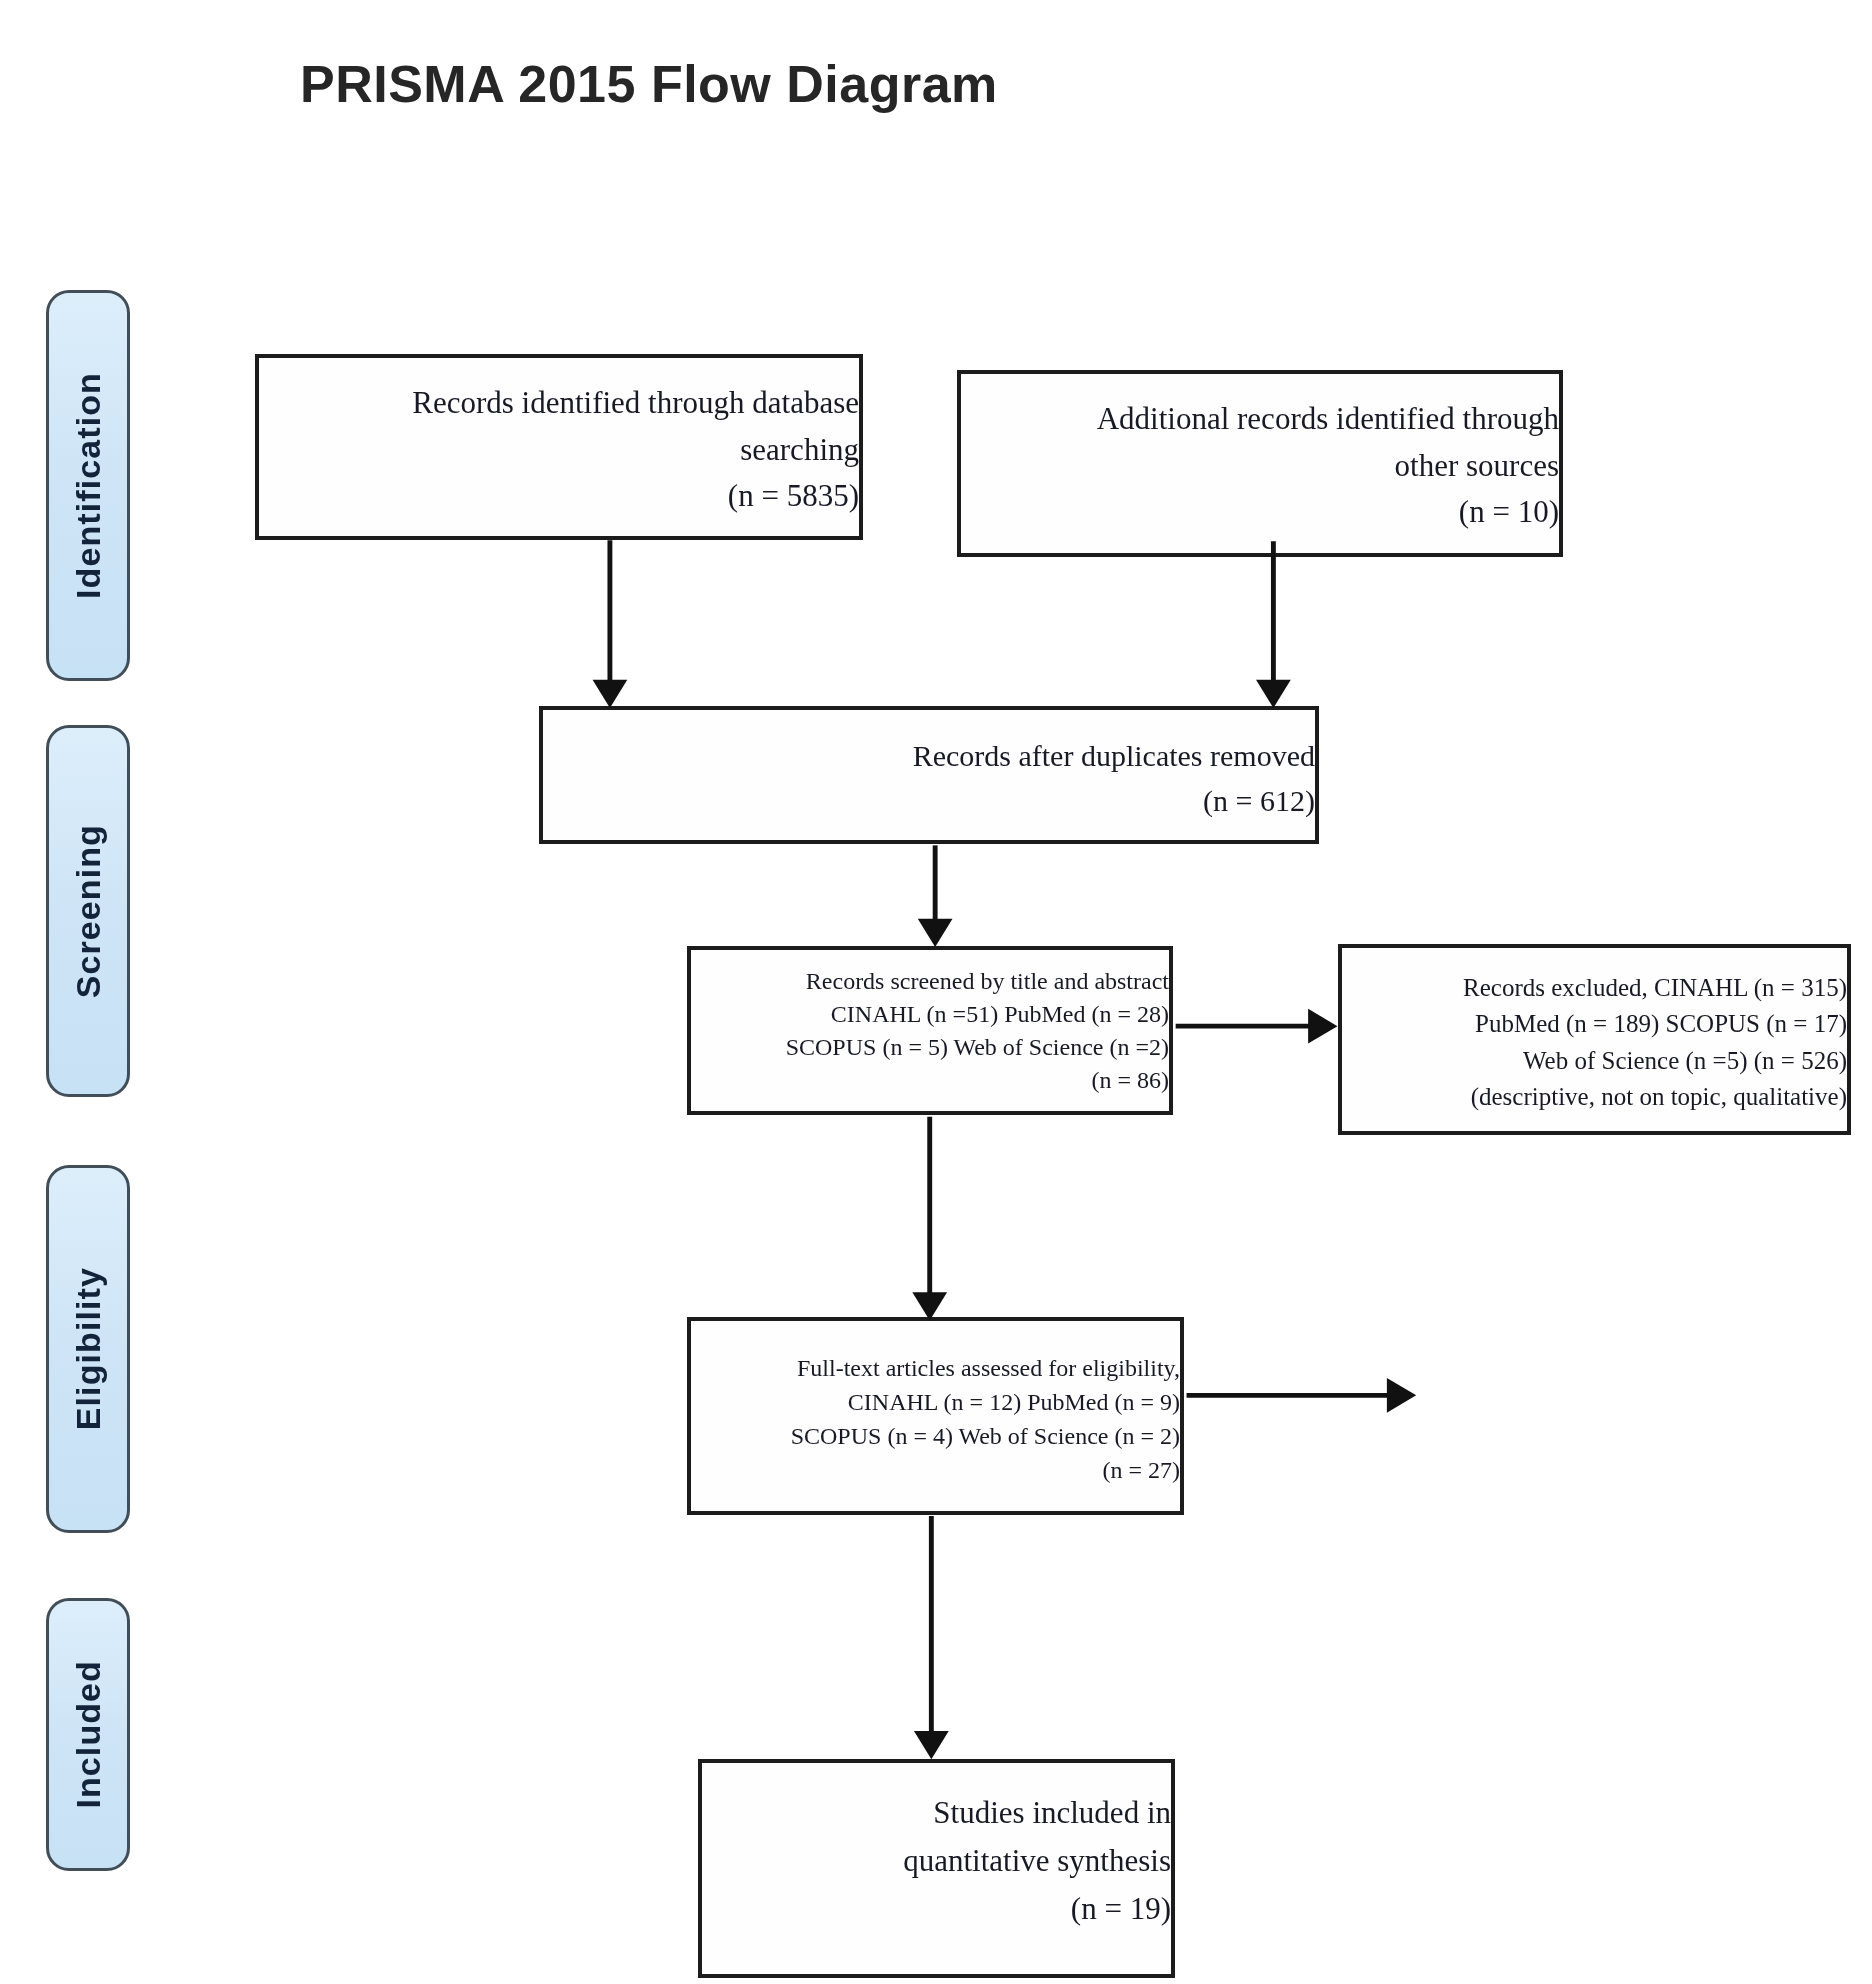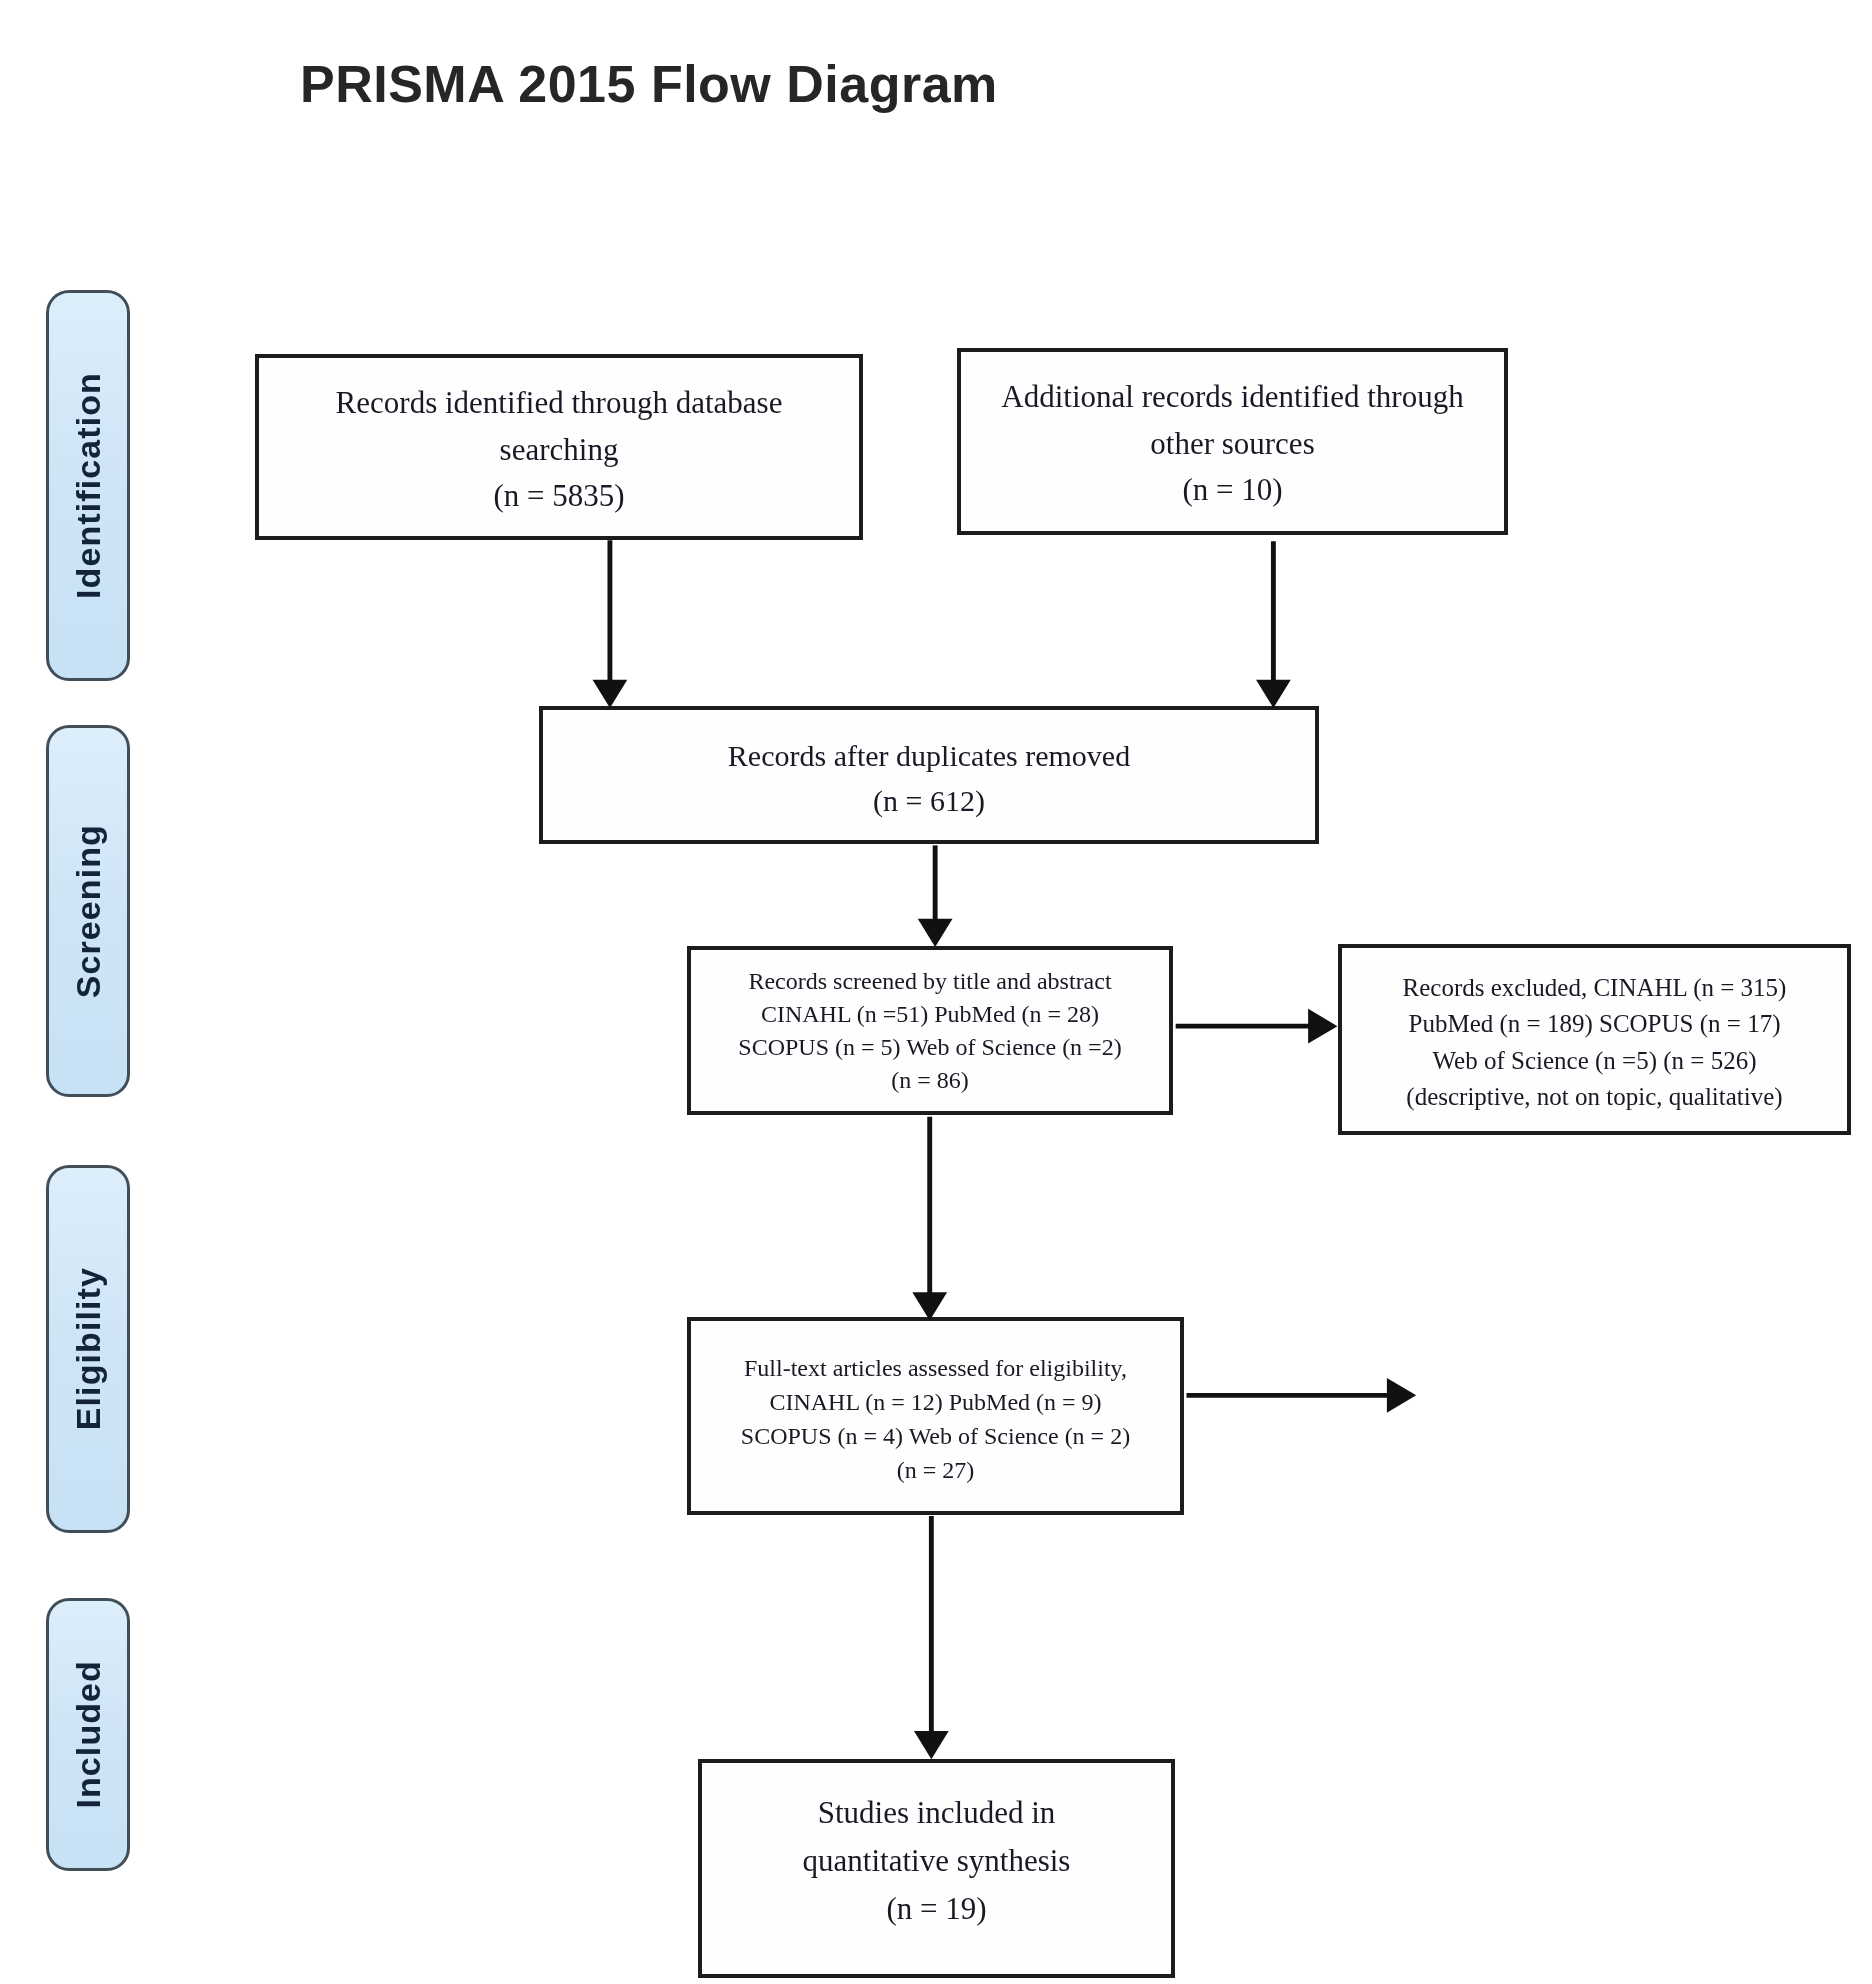--- a/index.html
+++ b/index.html
@@ -60,23 +60,23 @@
   #stage-screening{top:725px;height:372px;}
   #stage-eligibility{top:1165px;height:368px;}
   #stage-included{top:1598px;height:273px;}
 
   
   .fbox{
     position:absolute;box-sizing:border-box;
     background:#fefefe;border:4.3px solid #1c1c1c;
     text-align:center;color:#191926;
   }
-  .fbox div{white-space:nowrap;}
+  .fbox div{white-space:nowrap;text-align:right;}
   #box-identified{left:255px;top:354px;width:608px;height:186px;font-size:31px;line-height:1.5;padding-top:22px;}
-  #box-additional{left:957px;top:348px;width:551px;height:187px;font-size:31px;line-height:1.5;padding-top:22px;}
+  #box-additional{left:957px;top:370px;width:606px;height:187px;font-size:31px;line-height:1.5;padding-top:22px;}
   #box-duplicates{left:539px;top:706px;width:780px;height:138px;font-size:30px;line-height:1.5;padding-top:23px;}
   #box-screened{left:687px;top:946px;width:486px;height:169px;font-size:24px;line-height:1.38;padding-top:15px;}
   #box-records-excluded{left:1338px;top:944px;width:513px;height:191px;font-size:25px;line-height:1.45;padding-top:22px;}
   #box-fulltext{left:687px;top:1317px;width:497px;height:198px;font-size:24px;line-height:1.42;padding-top:30px;}
   #box-fulltext-excluded{left:1418px;top:1319px;width:395px;height:239px;font-size:24px;line-height:1.42;padding-top:30px;}
   #box-studies{left:698px;top:1759px;width:477px;height:219px;font-size:31px;line-height:1.55;padding-top:26px;}
 
   
   #arrows{position:absolute;left:0;top:0;width:1873px;height:1985px;pointer-events:none;}
   #arrows line{stroke:#111111;stroke-width:9;}

